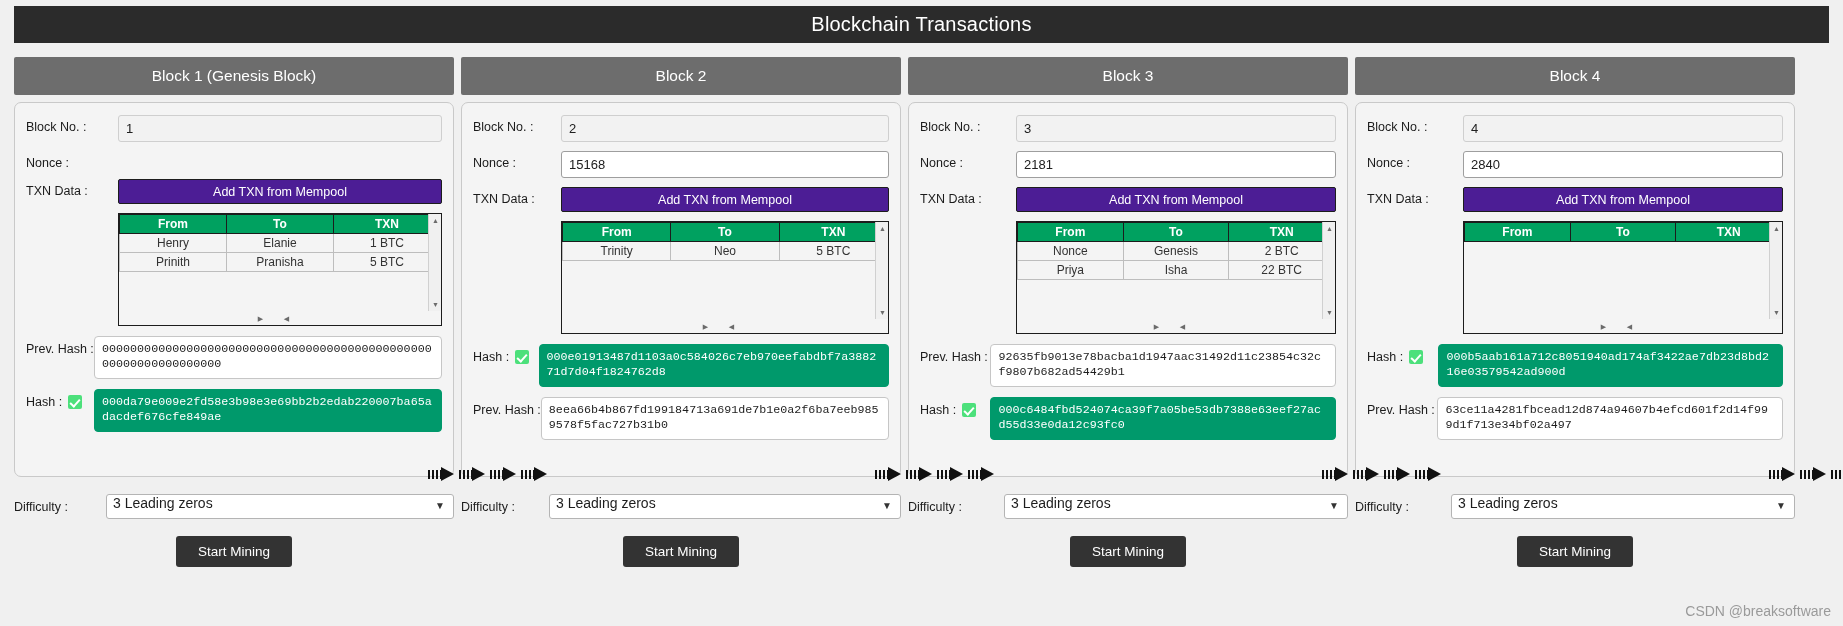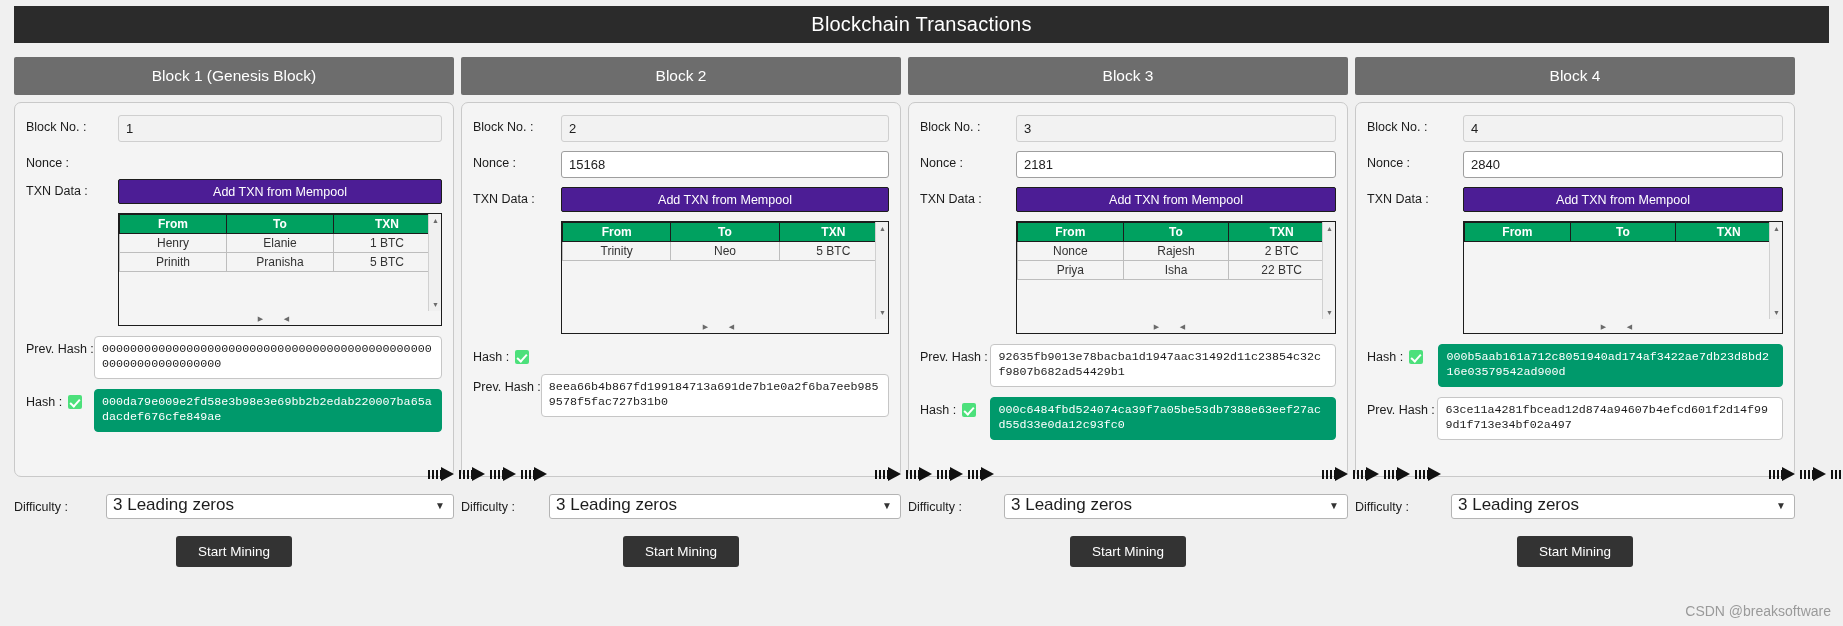--- a/index.html
+++ b/index.html
@@ -155,21 +155,21 @@
     position: absolute; left: 14px; top: 494px; width: 1815px;
     display: flex; gap: 7px;
   }
   .bottom-col { width: 440px; flex: 0 0 440px; }
   .diff-row { display: flex; align-items: center; }
   .diff-label { font-size: 12.5px; color: #1b1b1b; white-space: nowrap; }
   .dl-w-1 { width: 92px; } .dl-w-2 { width: 88px; } .dl-w-3 { width: 96px; }
   .diff-select {
     flex: 1 1 auto; height: 25px; background: #ffffff;
     border: 1px solid #b4b4b4; border-radius: 3px;
-    font-size: 17px; color: #1d1d1d; padding: 0 6px;
+    font-size: 14px; color: #1d1d1d; padding: 0 6px;
     font-family: "Liberation Sans", sans-serif;
     appearance: none; -webkit-appearance: none; position: relative;
   }
   .select-wrap { flex: 1 1 auto; position: relative; display: flex; }
   .select-caret {
     position: absolute; right: 9px; top: 50%; transform: translateY(-60%);
     pointer-events: none; font-size: 10px; color: #333;
   }
 
   .mine-row { display: flex; justify-content: center; margin-top: 17px; }
@@ -297,20 +297,21 @@
             <div class="hscroll">
               <div class="arrow-l">◀</div>
               <div class="arrow-r">▶</div>
             </div>
           </div>
           <div class="hash-row">
             <div class="hash-label hl-w-2">
               <span>Hash :</span>
               <span class="check-badge"></span>
             </div>
+            <div class="hash-box valid">000e01913487d1103a0c584026c7eb970eefabdbf7a388271d7d04f1824762d8</div>
           </div>
           <div class="hash-row">
             <div class="hash-label hl-w-2">
               <span>Prev. Hash :</span>
             </div>
             <div class="hash-box plain">8eea66b4b867fd199184713a691de7b1e0a2f6ba7eeb9859578f5fac727b31b0</div>
           </div>
         </div>
       </div>
       <div class="block-col">
@@ -334,21 +335,21 @@
                 <thead>
                   <tr>
                     <th>From</th>
                     <th>To</th>
                     <th>TXN</th>
                   </tr>
                 </thead>
                 <tbody>
                   <tr>
                     <td>Nonce</td>
-                    <td>Rajesh</td>
+                    <td>Genesis</td>
                     <td>2 BTC</td>
                   </tr>
                   <tr>
                     <td>Priya</td>
                     <td>Isha</td>
                     <td>22 BTC</td>
                   </tr>
                 </tbody>
               </table>
               <div class="vscroll">

